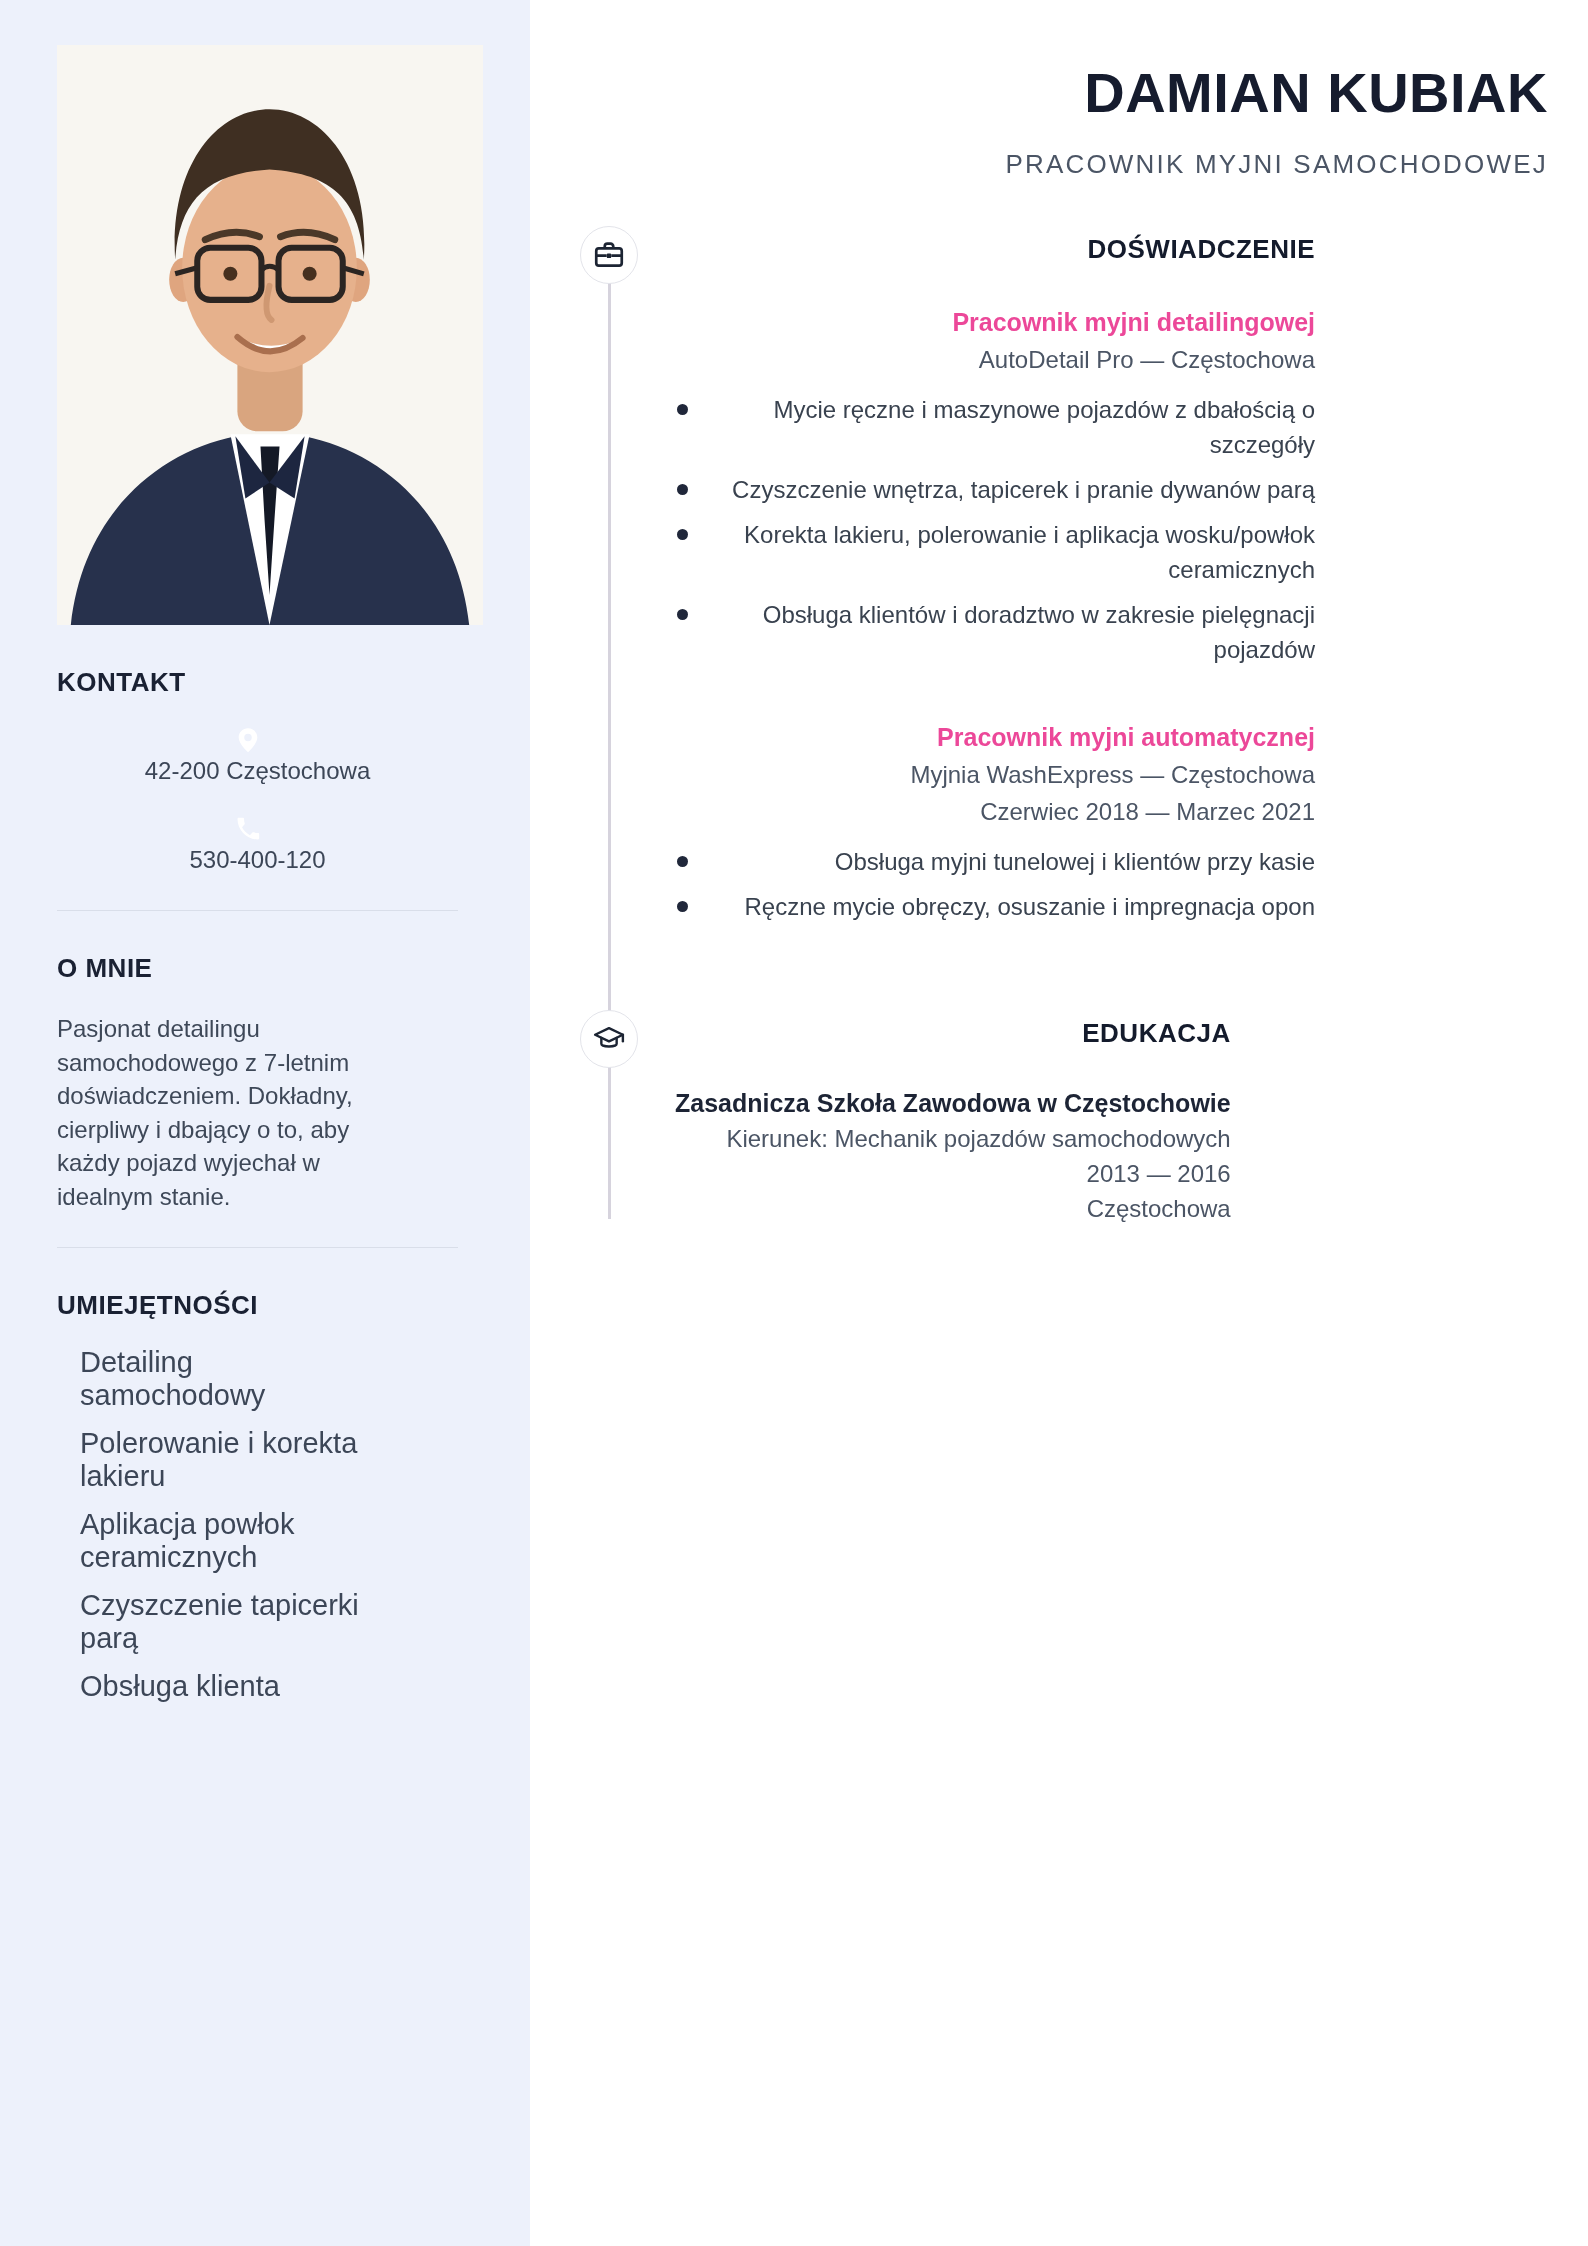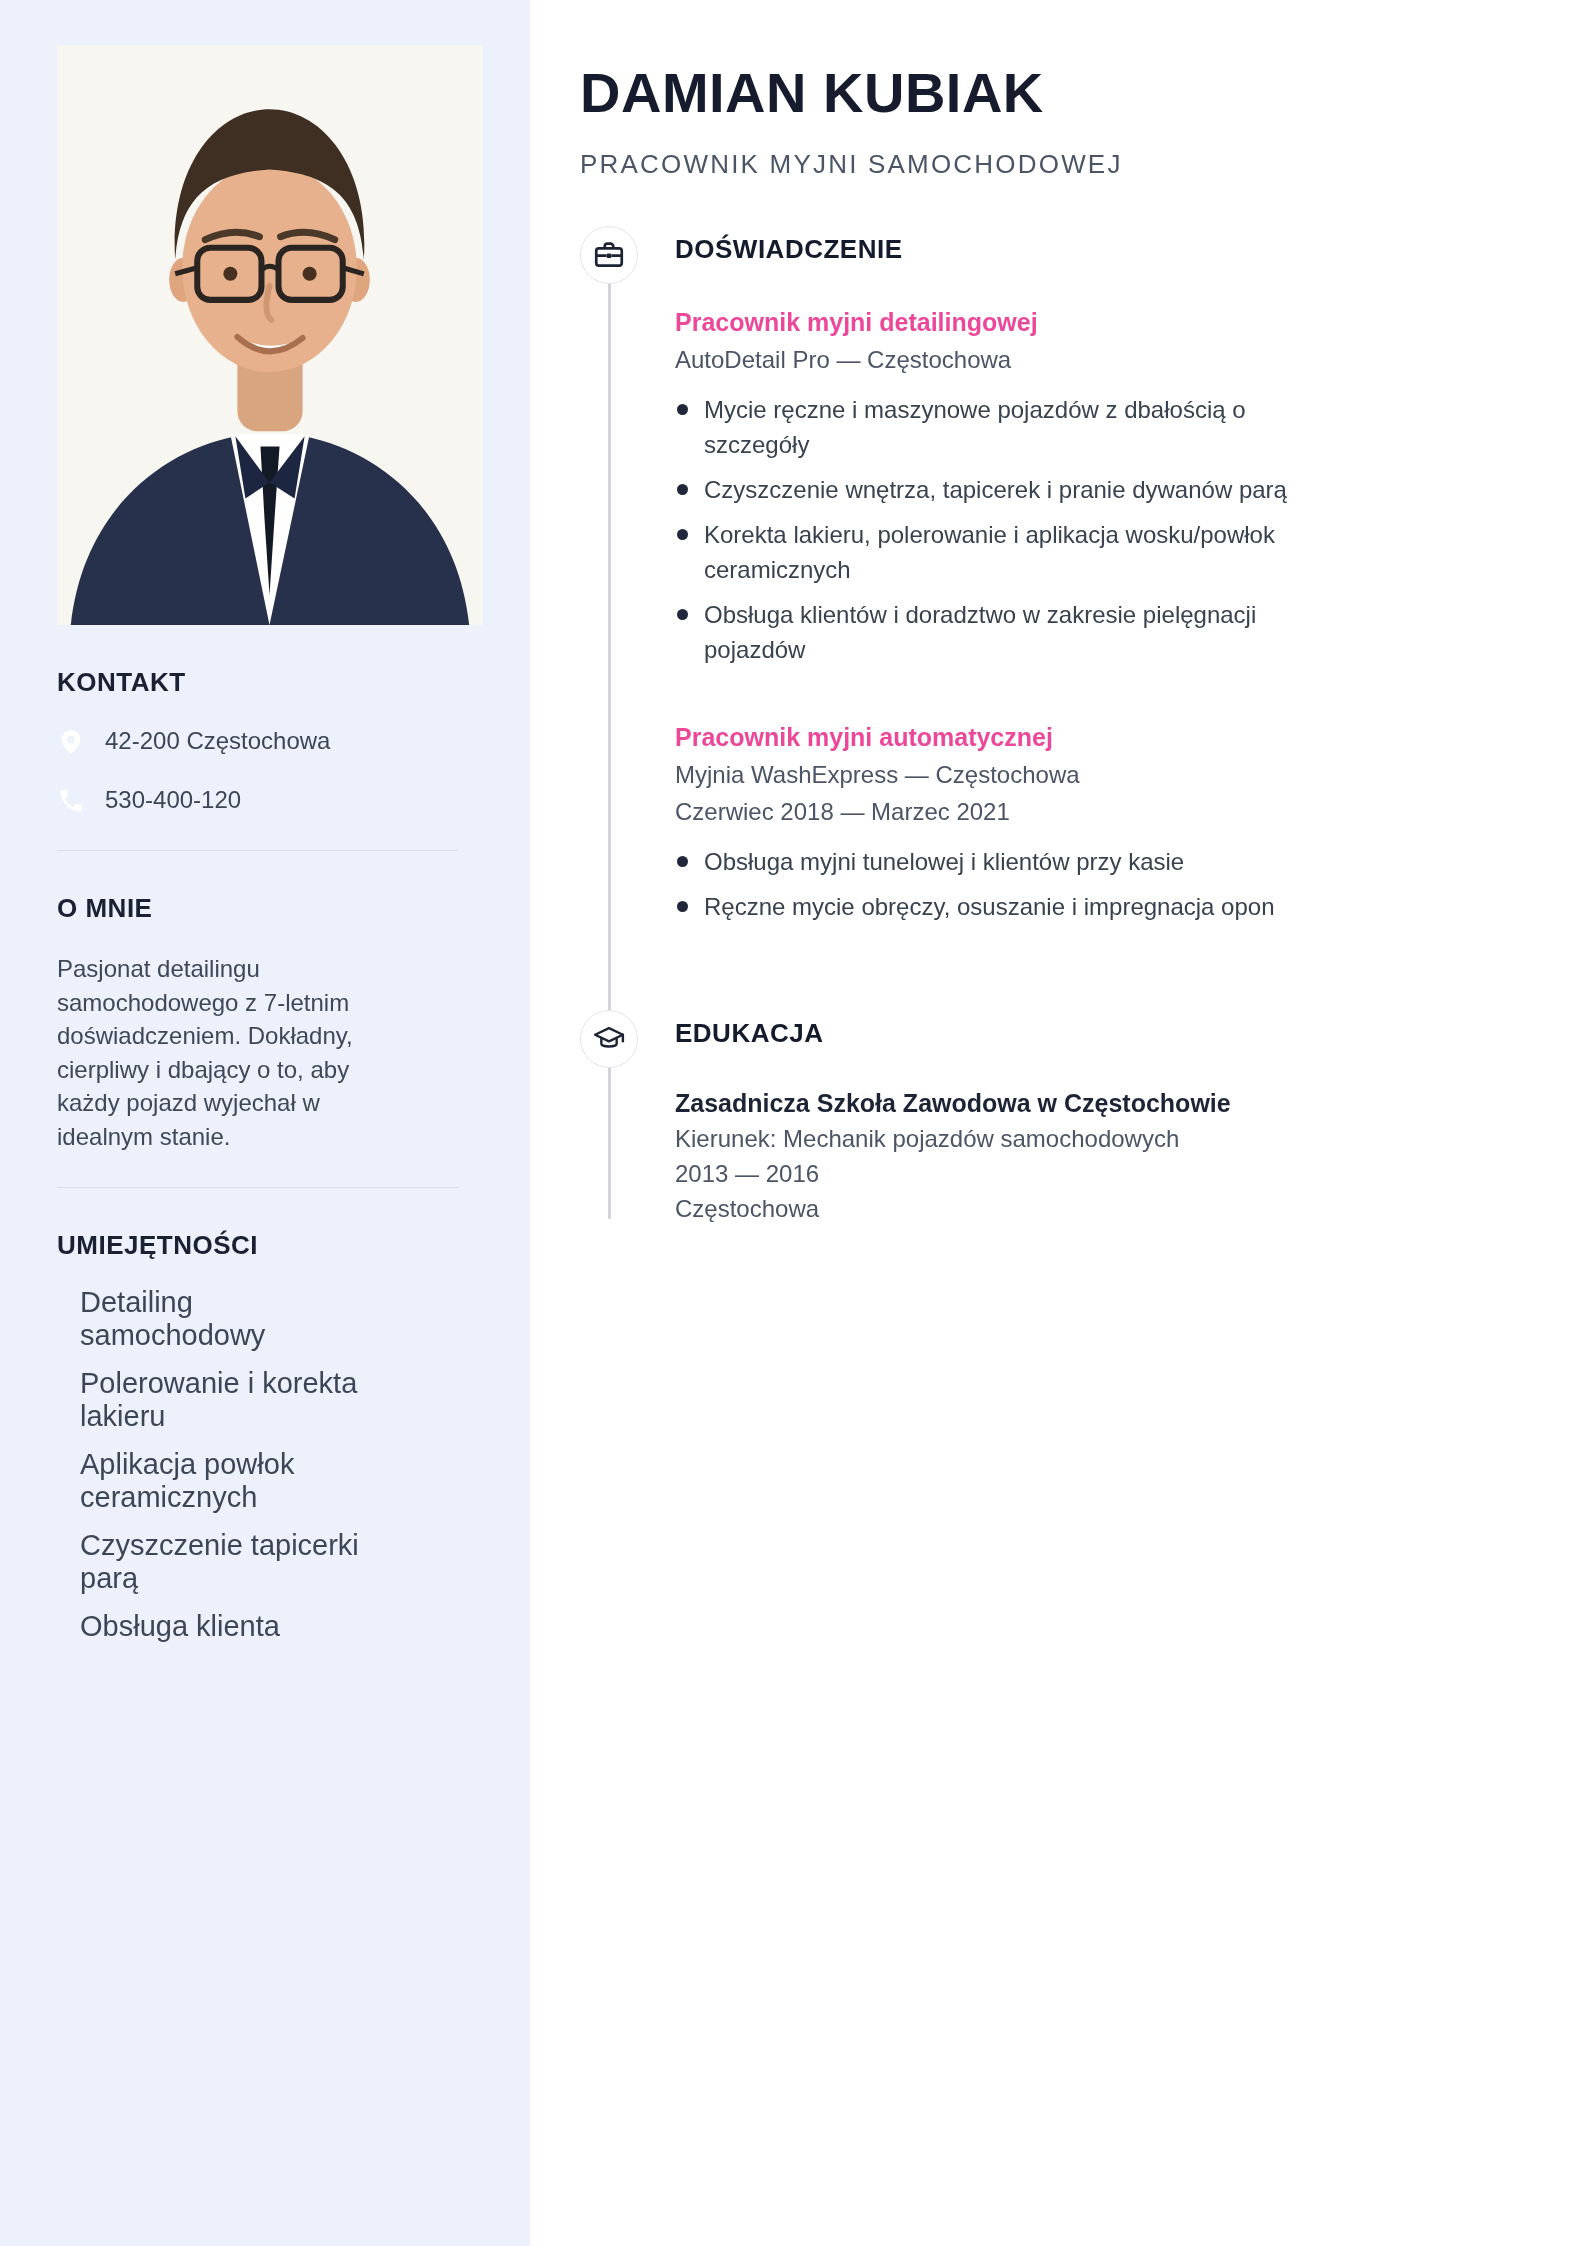--- a/index.html
+++ b/index.html
@@ -13,41 +13,41 @@
     background:#edf1fb; padding:45px 72px 40px 57px;
   }
   .photo-frame { width:426px; height:580px; overflow:hidden; }
   .photo-frame svg { display:block; width:100%; height:100%; }
 
   .side-heading {
     margin-top:42px; font-size:26px; font-weight:800; letter-spacing:.5px;
     color:#1a2133;
   }
   .contact-list { margin-top:26px; }
-  .contact-row { display:flex; align-items:center; margin-bottom:26px; }
+  .contact-row { display:flex; align-items:center; margin-bottom:26px;flex-direction:column; }
   .contact-icon { width:28px; height:28px; flex:none; margin-right:20px; margin-top:2px; }
   .contact-icon svg { width:28px; height:28px; display:block; }
   .contact-text { font-size:24px; line-height:33px; color:#3c4657; max-width:292px; word-break:break-all; }
   .contact-text.nowrapish { word-break:normal; }
 
   .divider { border:0; border-top:1px solid #d9dee9; margin:34px 0 0 0; }
 
   .about-text {
     margin-top:28px; font-size:24px; line-height:33.5px; color:#3e4858;
     max-width:318px;
   }
 
   .skills-list { list-style:none; margin-top:25px; padding-left:23px; }
   .skills-list li {
     font-size:29px; line-height:33px; color:#3c4657;
     max-width:300px; margin-bottom:15px;
   }
 
   
-  .main { position:absolute; left:530px; top:0; width:1058px; height:2246px; padding:64px 40px 0 50px; }
+  .main { position:absolute; left:530px; top:0; width:1058px; height:2246px; padding:64px 40px 0 50px;text-align:right; }
   .name {
     font-size:56px; font-weight:800; letter-spacing:.5px; color:#161c2e; line-height:1.05;
   }
   .job-subtitle {
     margin-top:26px; font-size:26px; letter-spacing:2.2px; color:#4b5565;
   }
 
   .timeline { position:relative; margin-top:46px; }
   .rail {
     position:absolute; left:28px; top:30px; width:3px; height:963px;

